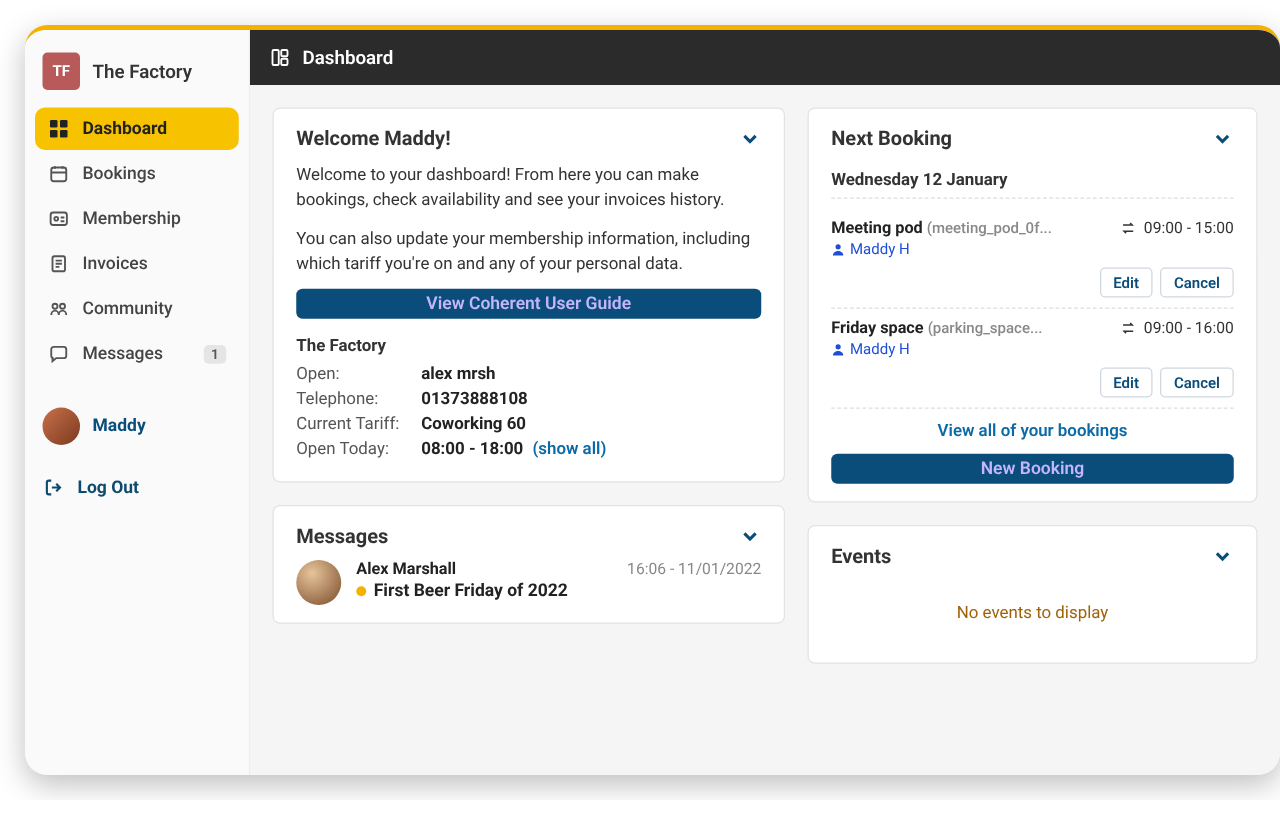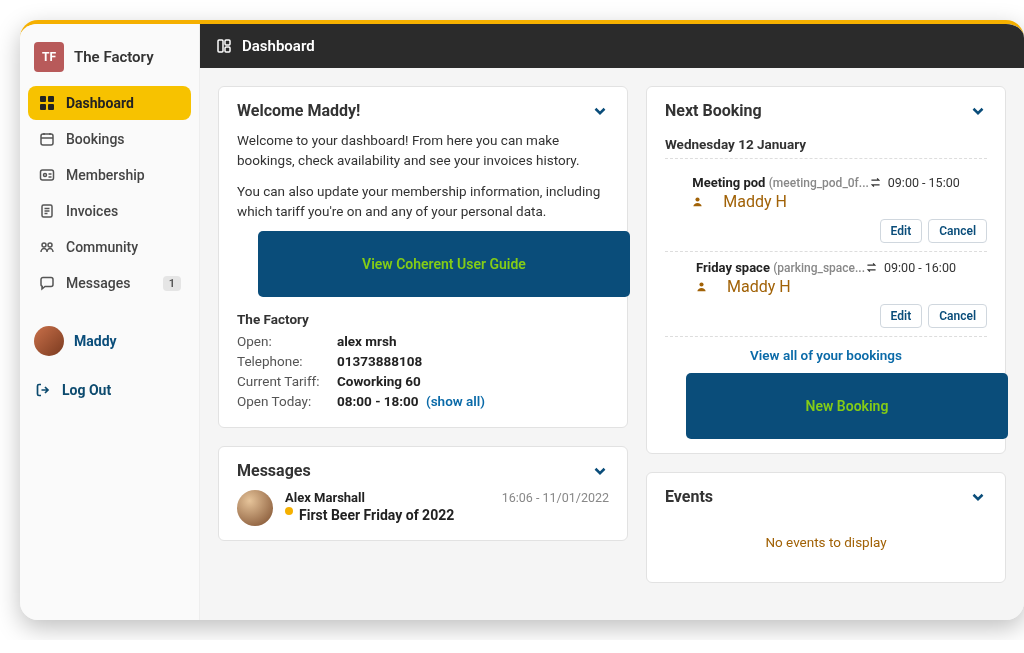--- a/index.html
+++ b/index.html
@@ -137,43 +137,42 @@
   }
   .chevron {
     color:#0a4d7a;
     cursor:pointer;
   }
   .welcome-text p { font-size:13.5px; color:#333; line-height:1.5; margin-bottom:10px; }
   .btn-primary {
     display:block;
     width:100%;
     background:#0a4d7a;
-    color:#84cc16;
+    color:#c4b5fd;
     border:none;
     border-radius:5px;
-    padding:25px;
+    padding:4px;
     font-size:14px;
     font-weight:600;
     cursor:pointer;
     text-align:center;
-    margin-left:21px;
   }
   .factory-block { margin-top:14px; font-size:13.5px; color:#333; }
   .factory-title { font-weight:700; margin-bottom:6px; }
   .info-row { display:flex; margin-bottom:4px; }
   .info-label { width:100px; color:#555; }
   .info-value { font-weight:700; color:#222; }
   .show-all { color:#0a6aa8; font-weight:600; margin-left:4px; cursor:pointer;text-align:right; }
 
   .booking-date { font-weight:700; font-size:13.5px; color:#333; padding:6px 0; border-bottom:1px dashed #ddd; margin-bottom:8px; }
   .booking-item { padding:8px 0; border-bottom:1px dashed #ddd; font-size:13px; }
-  .booking-top { display:flex; justify-content:center; align-items:flex-start; }
+  .booking-top { display:flex; justify-content:space-between; align-items:flex-start; }
   .booking-name { font-weight:700; color:#222; }
   .booking-sub { color:#888; font-size:12px; font-weight:500; }
-  .booking-user { color:#a16207; font-size:16px; display:flex; align-items:center; gap:20px; margin-top:2px; }
+  .booking-user { color:#1d4ed8; font-size:12px; display:flex; align-items:center; gap:4px; margin-top:2px; }
   .booking-time { display:flex; align-items:center; gap:6px; font-size:12.5px; color:#333; }
   .booking-actions { display:flex; justify-content:flex-end; gap:6px; margin-top:8px; }
   .btn-outline {
     background:#fff; border:1px solid #d0d7de; color:#0a4d7a;
     font-size:12px; font-weight:600; padding:4px 10px; border-radius:4px; cursor:pointer;
   }
   .view-all-link {
     display:block; text-align:center; color:#0a6aa8; font-weight:600;
     font-size:13.5px; padding:10px 0; cursor:pointer;
   }
@@ -182,21 +181,21 @@
   .msg-row { display:flex; gap:12px; align-items:flex-start; }
   .msg-avatar {
     width:36px; height:36px; border-radius:50%;
     background: radial-gradient(circle at 35% 30%, #e6c49a, #7a4a2a);
     flex-shrink:0;
   }
   .msg-body { flex:1; min-width:0; }
   .msg-top { display:flex; justify-content:space-between; font-size:13px; }
   .msg-sender { font-weight:700; color:#222; }
   .msg-date { color:#888; font-size:12.5px; }
-  .msg-subject { font-size:14px; font-weight:700; color:#222; display:flex; gap:6px; margin-top:2px; }
+  .msg-subject { font-size:14px; font-weight:700; color:#222; display:flex; align-items:center; gap:6px; margin-top:2px; }
   .dot { width:8px; height:8px; border-radius:50%; background:#f5b000; display:inline-block; }
   svg { display:block; }
 </style>
 </head>
 <body>
 
 <div class="app-frame">
   <div class="content-row">
 
     <aside class="sidebar">

